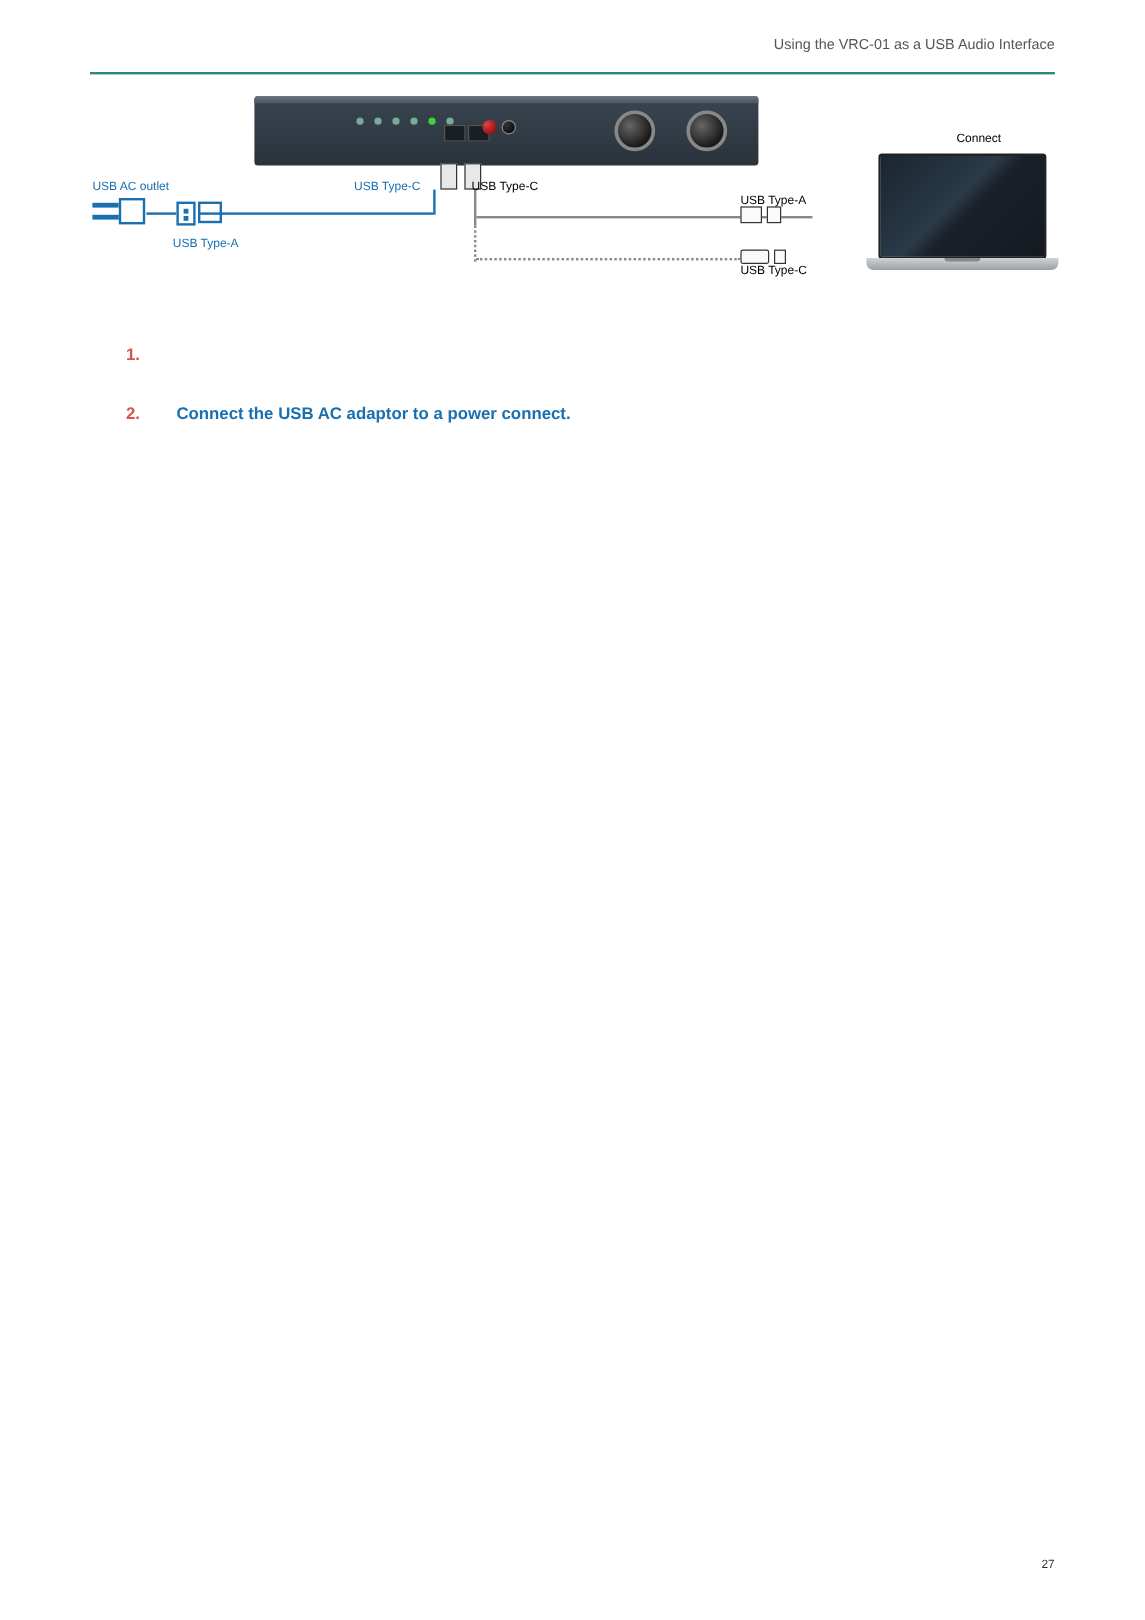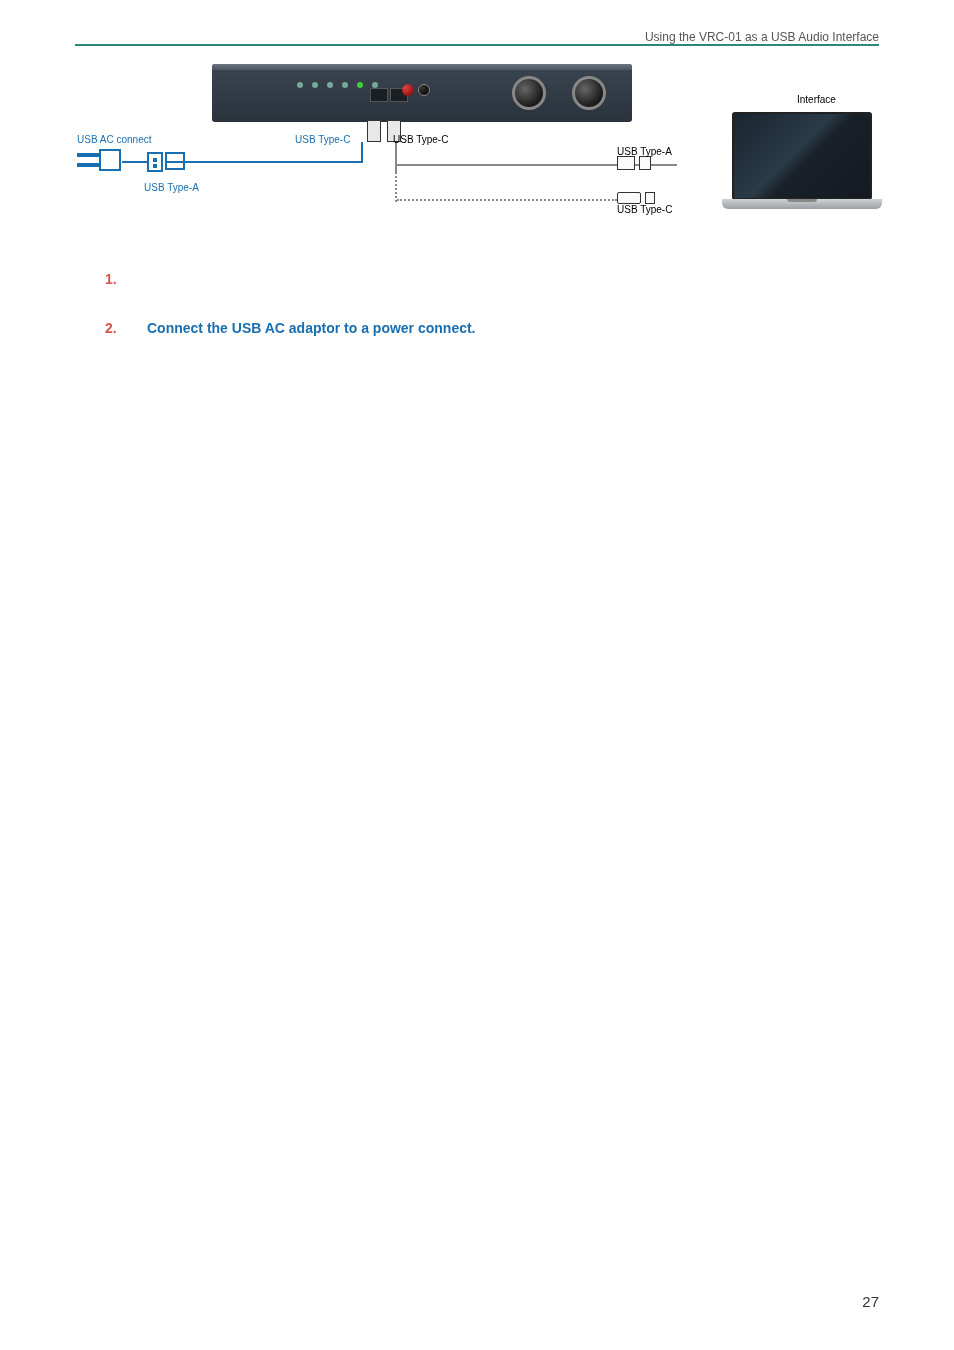--- a/index.html
+++ b/index.html
@@ -9,21 +9,21 @@
     background: #ffffff;
     font-family: Arial, Helvetica, sans-serif;
     position: relative;
     color: #333;
   }
   .page {
     padding: 30px 75px 40px 75px;
   }
   .header-line {
     border-bottom: 2px solid #2a8a7a;
-    padding-bottom: 0;
+    padding-bottom: 16px;
     text-align: right;
     font-size: 12px;
     color: #555;
     margin-bottom: 18px;
   }
   .diagram {
     width: 800px;
     height: 165px;
     position: relative;
     margin: 0 auto 40px auto;
@@ -184,21 +184,21 @@
     display:flex; gap:24px; margin-bottom: 28px;
     font-weight: bold; font-size: 14px; line-height: 1.5;
   }
   .step-num { color: #d9534f; min-width: 18px; }
   .step-text { color: #1a6fb0; max-width: 680px; }
 
   .page-number {
     position: absolute;
     bottom: 40px;
     right: 75px;
-    font-size: 15px;
+    font-size: 10px;
     color: #333;
   }
 </style>
 </head>
 <body>
 
 <div class="page">
   <div class="header-line">
     <span>Using the VRC-01 as a USB Audio Interface</span>
   </div>
@@ -241,27 +241,27 @@
     <div class="conn-c"></div>
     <div class="conn-c2"></div>
 
     <div class="laptop">
       <div class="laptop-screen"></div>
       <div class="laptop-base">
           <div class="laptop-notch"></div>
         </div>
     </div>
 
-    <div class="dlabel blue l-usbac">USB AC connect</div>
+    <div class="dlabel blue l-usbac">USB AC outlet</div>
     <div class="dlabel blue l-typec1">USB Type-C</div>
     <div class="dlabel l-typec2">USB Type-C</div>
     <div class="dlabel blue l-typea1">USB Type-A</div>
     <div class="dlabel l-typea2">USB Type-A</div>
     <div class="dlabel l-typec3">USB Type-C</div>
-    <div class="dlabel l-computer">Interface</div>
+    <div class="dlabel l-computer">Connect</div>
   </div>
 
   <div class="steps">
     <div class="step">
       <div class="step-num">1.</div>
     </div>
     <div class="step">
       <div class="step-num">2.</div>
       <div class="step-text">Connect the USB AC adaptor to a power connect.</div>
     </div>

